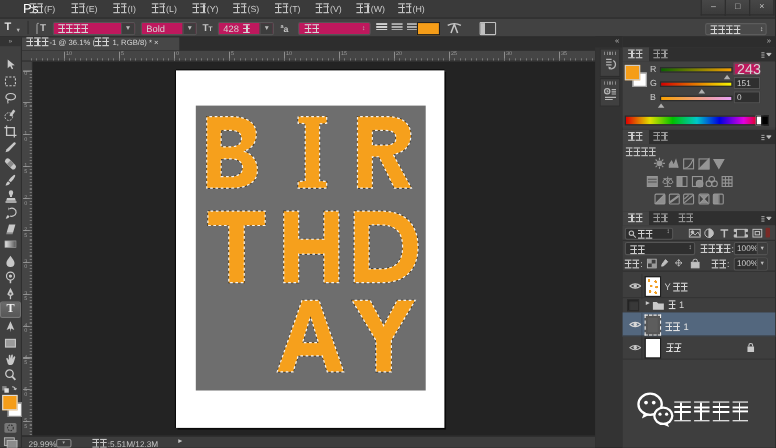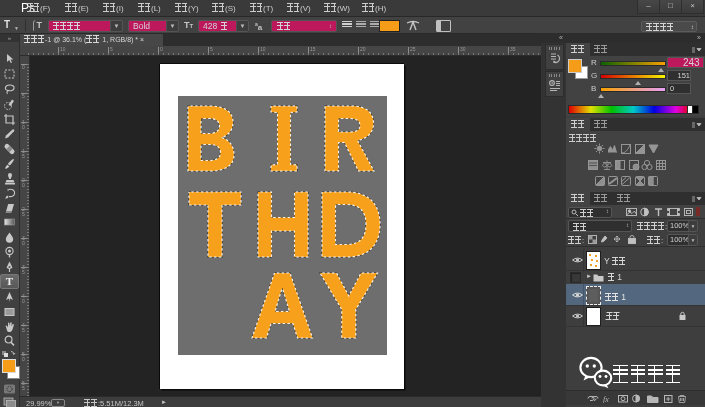--- a/index.html
+++ b/index.html
@@ -343,26 +343,26 @@
       </svg>
  </div>
  <div class="abs" style="left:0;top:23px;width:139px;height:60px;background:#424242;">
 
   <div class="abs" style="left:9px;top:10px;width:11px;height:11px;background:#fff;border:1px solid #999;"></div>
   <div class="abs" style="left:2px;top:3px;width:12px;height:12px;background:#f59d18;border:1px solid #ccc;"></div>
 
   <div class="abs" style="left:25px;top:2px;color:#ccc;font-size:8px;">R</div>
   <div class="abs" style="left:34px;top:5px;width:64px;height:3px;background:linear-gradient(to right,#0b6200,#f8a000);border:1px solid #2a2a2a;"></div>
   <div class="abs" style="left:92px;top:9px;width:0;height:0;border:3px solid transparent;border-bottom:4px solid #b0b0b0;"></div>
-  <div class="abs" style="left:101px;top:1px;width:20px;height:9px;background:#be185d;border:1px solid #555;color:#d4d4d4;font-size:10px;line-height:9px;padding-left:15px;">243</div>
+  <div class="abs" style="left:101px;top:1px;width:20px;height:9px;background:#be185d;border:1px solid #555;color:#d4d4d4;font-size:13px;line-height:9px;padding-left:2px;">243</div>
 
   <div class="abs" style="left:25px;top:15px;color:#ccc;font-size:8px;">G</div>
   <div class="abs" style="left:34px;top:18px;width:64px;height:3px;background:linear-gradient(to right,#d50000,#f6f600);border:1px solid #2a2a2a;"></div>
   <div class="abs" style="left:69px;top:22px;width:0;height:0;border:3px solid transparent;border-bottom:4px solid #b0b0b0;"></div>
-  <div class="abs" style="left:101px;top:14px;width:20px;height:9px;background:#2f2f2f;border:1px solid #555;color:#d4d4d4;font-size:7.5px;line-height:9px;padding-left:2px;text-align:right;">151</div>
+  <div class="abs" style="left:101px;top:14px;width:20px;height:9px;background:#2f2f2f;border:1px solid #555;color:#d4d4d4;font-size:7.5px;line-height:9px;padding-left:2px;">151</div>
 
   <div class="abs" style="left:25px;top:28px;color:#ccc;font-size:8px;">B</div>
   <div class="abs" style="left:34px;top:31px;width:64px;height:3px;background:linear-gradient(to right,#f8a000,#e8a0f8);border:1px solid #2a2a2a;"></div>
   <div class="abs" style="left:32px;top:35px;width:0;height:0;border:3px solid transparent;border-bottom:4px solid #b0b0b0;"></div>
   <div class="abs" style="left:101px;top:27px;width:20px;height:9px;background:#2f2f2f;border:1px solid #555;color:#d4d4d4;font-size:7.5px;line-height:9px;padding-left:2px;">0</div>
 
   <div class="abs" style="left:2px;top:49px;width:129px;height:7px;border:1px solid #2a2a2a;background:linear-gradient(to right,#e00000,#e0e000 17%,#00c000 33%,#00c8c8 50%,#0000e0 66%,#e000e0 83%,#e00000 94%,#e00000);"></div>
   <div class="abs" style="left:121px;top:49px;width:5px;height:7px;background:#fff;border:1px solid #2a2a2a;"></div>
   <div class="abs" style="left:126px;top:49px;width:5px;height:7px;background:#000;border:1px solid #2a2a2a;"></div>
  </div>
@@ -534,30 +534,14 @@
         <circle cx="16.3" cy="10" r="1.7" fill="#fff"></circle>
    <ellipse cx="25" cy="22" rx="8.2" ry="7.4" fill="#3c3c3c" stroke="#fff" stroke-width="2.1"></ellipse>
    <path d="M28.5 28.2 L30.3 32.2 L24.2 29.6 Z" fill="#fff"></path>
    <circle cx="22" cy="20.5" r="1.45" fill="#fff"></circle>
         <circle cx="28" cy="20.5" r="1.45" fill="#fff"></circle>
   </svg>
   <div class="abs" style="left:47px;top:160px;color:#fff;line-height:16px;">
    <span class="zb"></span><span class="zb"></span><span class="zb"></span><span class="zb"></span>
   </div>
 
-  <div class="abs" style="left:0;top:185px;width:139px;height:14px;background:#383838;border-top:1px solid #2c2c2c;">
-   <svg class="abs" style="left:21px;top:3px;" width="100" height="9">
-    <g stroke="#b8b8b8" fill="none" stroke-width="1">
-     <path d="M1 4.5 a2 2 0 0 1 2 -2 h2 a2 2 0 0 1 0 4 h-2 M9 4.5 a2 2 0 0 1 -2 2 h0 M5 4.5 a2 2 0 0 1 2 -2 h2 a2 2 0 0 1 2 2"></path>
-     <text x="16" y="7.5" font-size="8" font-style="italic" fill="#b8b8b8" stroke="none" font-family="Liberation Serif">fx</text>
-     <rect x="31.5" y="1.5" width="9" height="6.5"></rect>
-            <circle cx="36" cy="4.7" r="2"></circle>
-     <circle cx="49" cy="4.5" r="3.5"></circle>
-            <path d="M49 1 a3.5 3.5 0 0 1 0 7 Z" fill="#b8b8b8"></path>
-     <path d="M60.5 2 h4 l1.5 1.5 h5 v5 h-10.5 Z" fill="#b8b8b8"></path>
-     <rect x="77.5" y="1.5" width="7.5" height="7" fill="#3f3f3f"></rect>
-            <path d="M81.2 3 v4 M79.2 5 h4" stroke-width=".9"></path>
-     <path d="M91.5 2.5 h7 l-0.8 6 h-5.4 Z M93 2.5 v-1 h4 v1 M93.5 4 v3 M95 4 v3 M96.5 4 v3" stroke-width=".8"></path>
-    </g>
-   </svg>
-  </div>
  </div>
 </div>
 
 </body></html>

